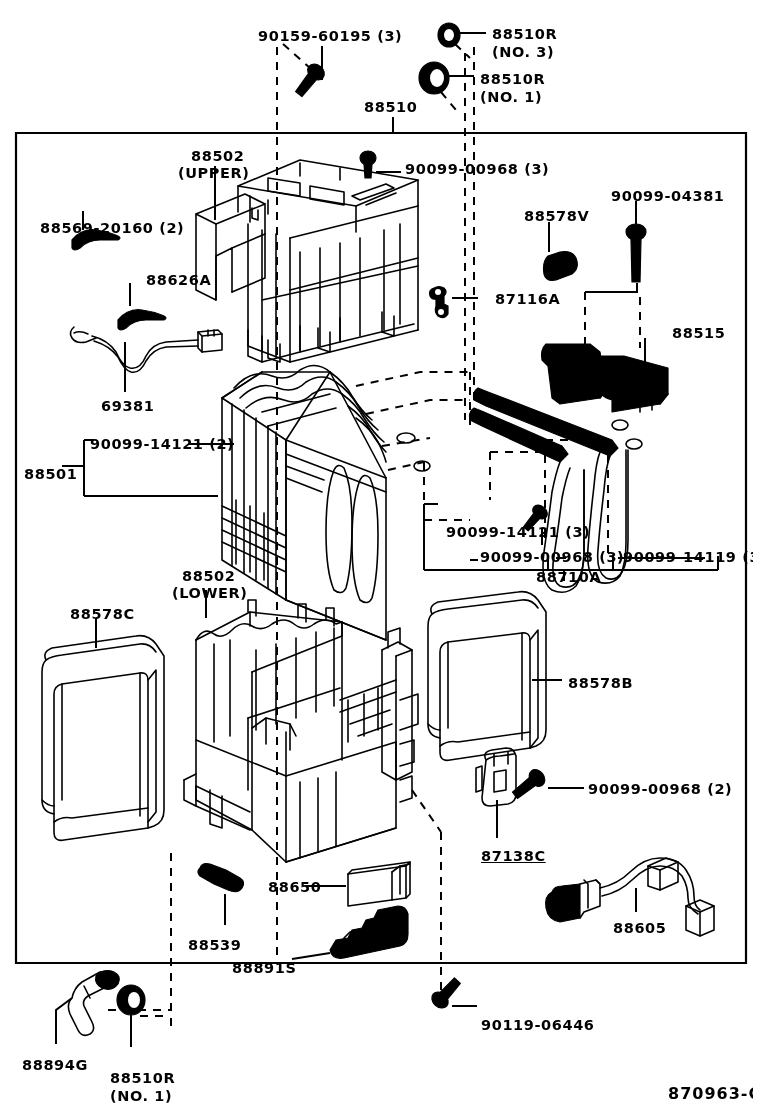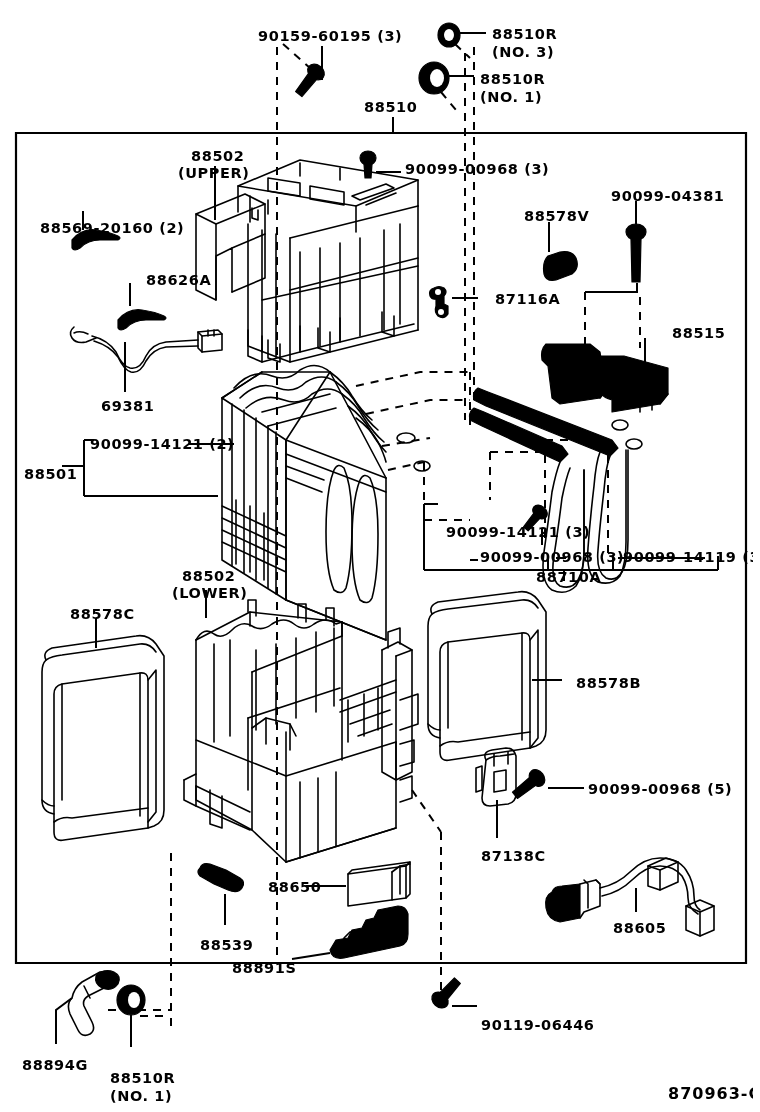--- a/index.html
+++ b/index.html
@@ -537,25 +537,25 @@
   <div class="lbl" style="left:101px; top:398px;">69381</div>
   <div class="lbl" style="left:90px; top:436px;">90099-14121 (2)</div>
   <div class="lbl" style="left:24px; top:466px;">88501</div>
   <div class="lbl" style="left:402px; top:524px;margin-left:44px;">90099-14121 (3)</div>
   <div class="lbl" style="left:480px; top:549px;">90099-00968 (3)</div>
   <div class="lbl" style="left:623px; top:549px;">90099-14119 (3)</div>
   <div class="lbl" style="left:536px; top:569px;text-align:center;">88710A</div>
   <div class="lbl" style="left:182px; top:568px;">88502</div>
   <div class="lbl" style="left:172px; top:585px;">(LOWER)</div>
   <div class="lbl" style="left:70px; top:606px;">88578C</div>
-  <div class="lbl" style="left:568px; top:675px;margin-left:8px;">88578B</div>
-  <div class="lbl" style="left:588px; top:781px;">90099-00968 (5)</div>
-  <div class="lbl" style="left:481px; top:848px;">87138C</div>
+  <div class="lbl" style="left:568px; top:675px;">88578B</div>
+  <div class="lbl" style="left:588px; top:781px;">90099-00968 (2)</div>
+  <div class="lbl" style="left:481px; top:848px;text-decoration:underline;">87138C</div>
   <div class="lbl" style="left:268px; top:879px;">88650</div>
-  <div class="lbl" style="left:200px; top:937px;text-align:right;">88539</div>
+  <div class="lbl" style="left:188px; top:937px;text-align:right;">88539</div>
   <div class="lbl" style="left:232px; top:960px;">88891S</div>
   <div class="lbl" style="left:613px; top:920px;">88605</div>
   <div class="lbl" style="left:481px; top:1017px;">90119-06446</div>
   <div class="lbl" style="left:22px; top:1057px;">88894G</div>
   <div class="lbl" style="left:110px; top:1070px;">88510R</div>
   <div class="lbl" style="left:110px; top:1088px;">(NO. 1)</div>
   <div class="lbl dcode" style="left:668px; top:1085px;">870963-C</div>
 
 </div>
 

